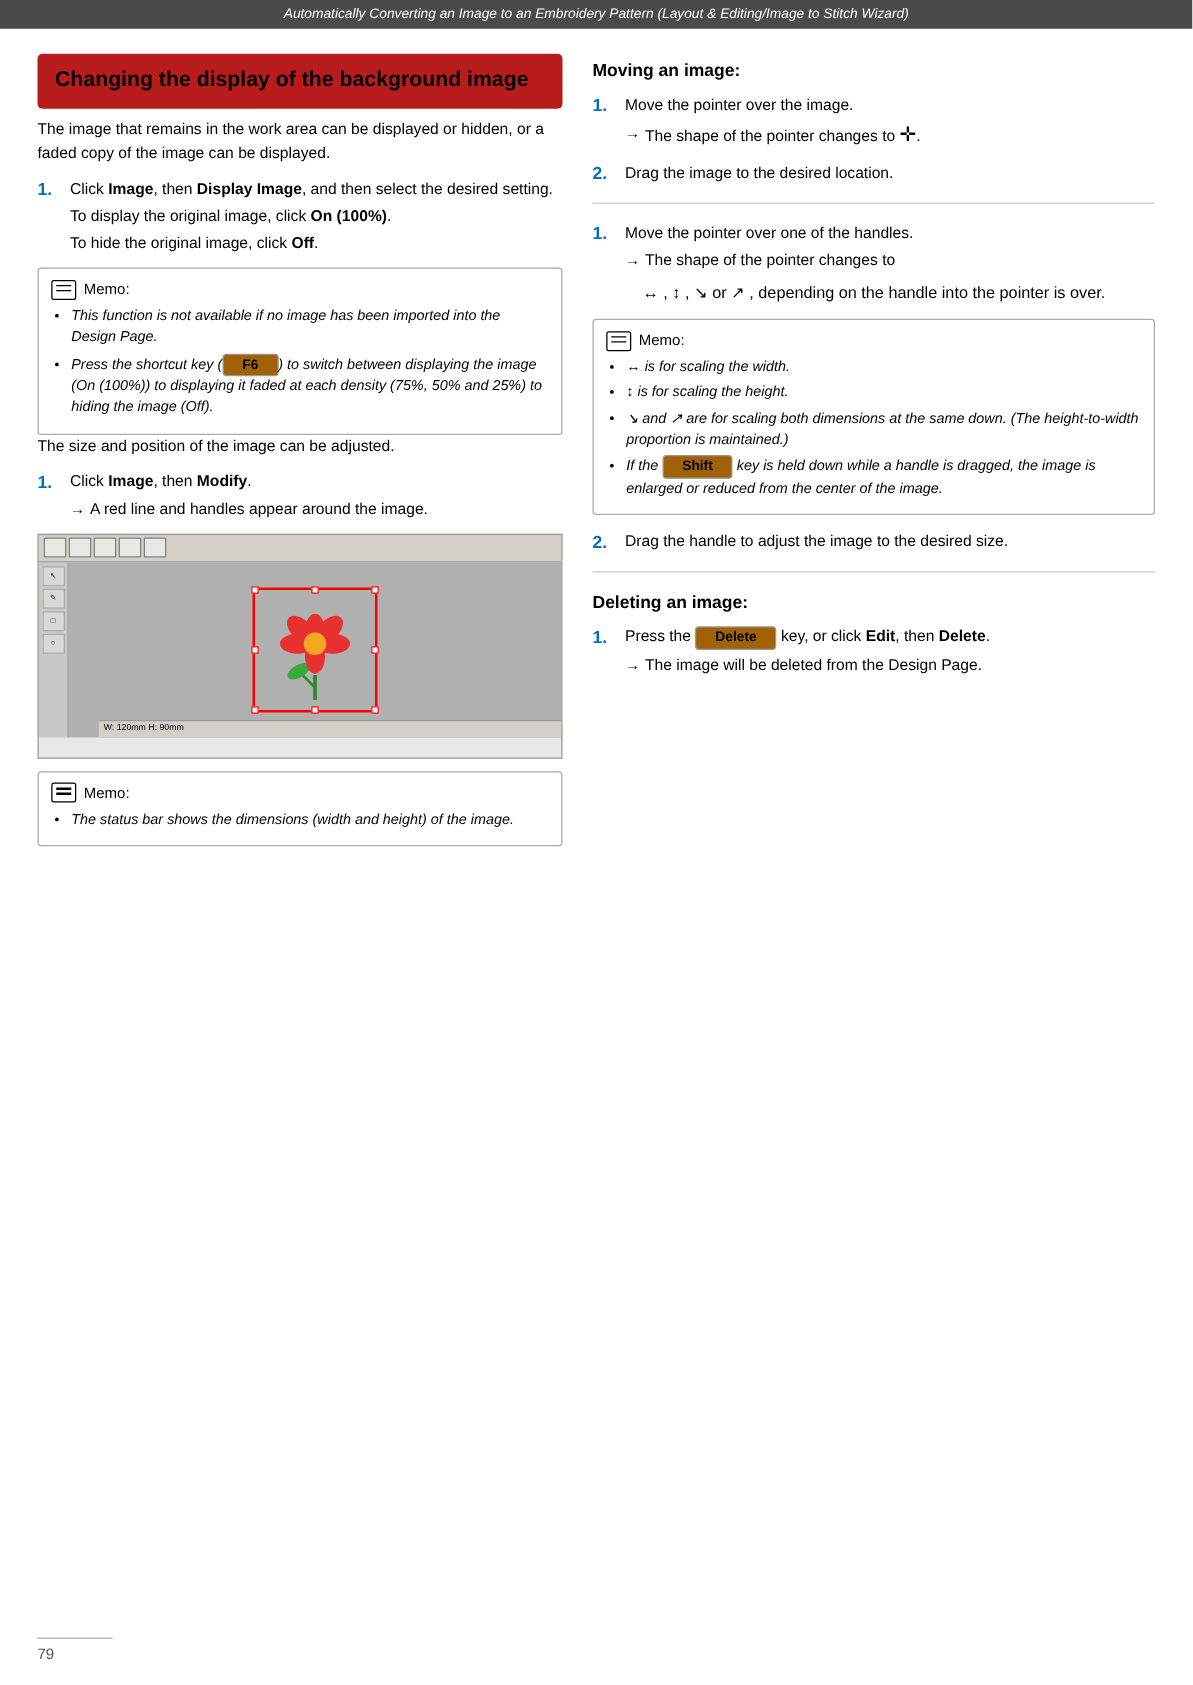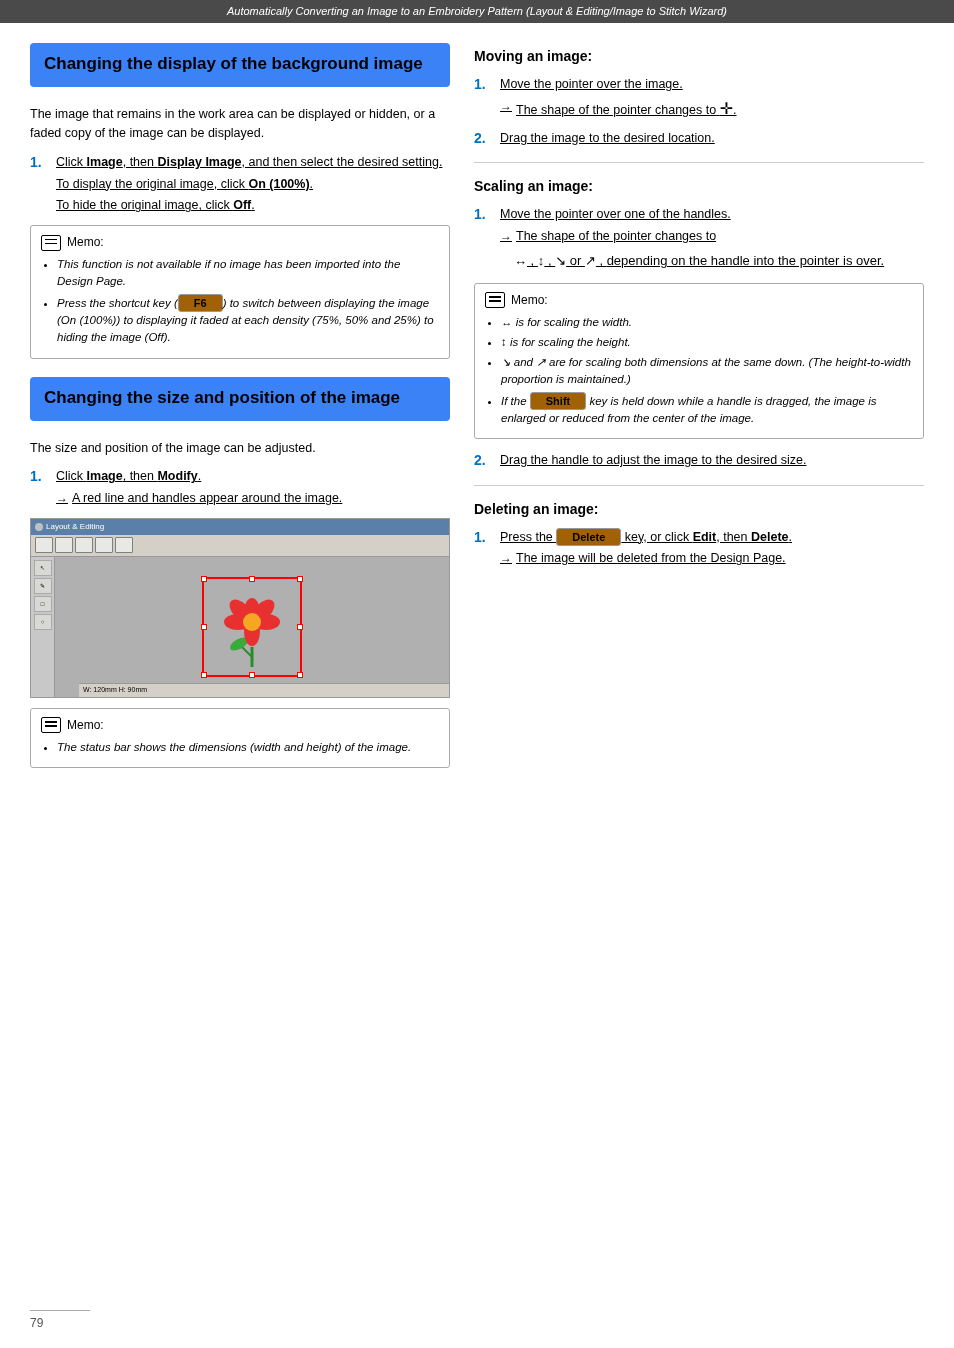--- a/index.html
+++ b/index.html
@@ -36,24 +36,24 @@
       gap: 24px;
     }
     .left-col {
       flex: 0 0 420px;
       max-width: 420px;
     }
     .right-col {
       flex: 1;
     }
     .section-box {
-      background: #3b82f6;
+      background: #b91c1c;
       border-radius: 4px;
       padding: 10px 14px 12px 14px;
-      margin-bottom: 18px;
+      margin-bottom: 7px;
     }
     .section-box h2 {
       font-size: 17px;
       font-weight: bold;
       color: #000;
       line-height: 1.3;
     }
     .section-intro {
       font-size: 12.5px;
       margin-bottom: 10px;
@@ -68,21 +68,20 @@
     .step-number {
       font-weight: bold;
       color: #0070c0;
       font-size: 14px;
       flex-shrink: 0;
       min-width: 18px;
     }
     .step-content {
       font-size: 12.5px;
       line-height: 1.5;
-      text-decoration: underline;
     }
     .step-sub {
       margin-top: 3px;
       font-size: 12.5px;
       line-height: 1.5;
     }
     .arrow-line {
       display: flex;
       align-items: flex-start;
       gap: 4px;
@@ -309,42 +308,35 @@
         <div class="memo-title">
           <span class="memo-icon"></span>
           <span>Memo:</span>
         </div>
         <ul>
           <li><span>This function is not available if no image has been imported into the Design Page.</span></li>
           <li>Press the shortcut key (<span class="key-badge">F6</span>) to switch between displaying the image (<em>On (100%)</em>) to displaying it faded at each density (<em>75%, 50% and 25%</em>) to hiding the image (<em>Off</em>).</li>
         </ul>
       </div>
 
-      <div class="section-box" style="margin-top:18px;">
-        <h2>Changing the size and position of the image</h2>
-      </div>
 
       <p class="section-intro">The size and position of the image can be adjusted.</p>
 
       <div class="step">
         <span class="step-number">1.</span>
         <div class="step-content">
           Click <strong>Image</strong>, then <strong>Modify</strong>.
           <div class="arrow-line">
             <span class="arrow-sym">→</span>
             <span>A red line and handles appear around the image.</span>
           </div>
         </div>
       </div>
 
       <div class="screenshot-box">
-        <div class="screenshot-titlebar">
-          <span class="title-dot"></span>
-          <span style="color:#fff;font-size:8px;">Layout &amp; Editing</span>
-        </div>
         <div class="screenshot-toolbar">
           <span class="tb-btn"></span>
           <span class="tb-btn"></span>
           <span class="tb-btn"></span>
           <span class="tb-btn"></span>
           <span class="tb-btn"></span>
         </div>
         <div class="screenshot-body">
           <div class="screenshot-sidebar">
             <div class="sidebar-tool">↖</div>
@@ -417,21 +409,20 @@
         </div>
       </div>
 
       <div class="step">
         <span class="step-number">2.</span>
         <div class="step-content">Drag the image to the desired location.</div>
       </div>
 
       <hr class="divider-line">
 
-      <div class="sub-section-title">Scaling an image:</div>
 
       <div class="step">
         <span class="step-number">1.</span>
         <div class="step-content">
           <span>Move the pointer over one of the handles.</span>
           <div class="arrow-line">
             <span class="arrow-sym">→</span>
             <span>The shape of the pointer changes to</span>
           </div>
           <div style="margin-left:14px; margin-top:4px; font-size:13px;">

